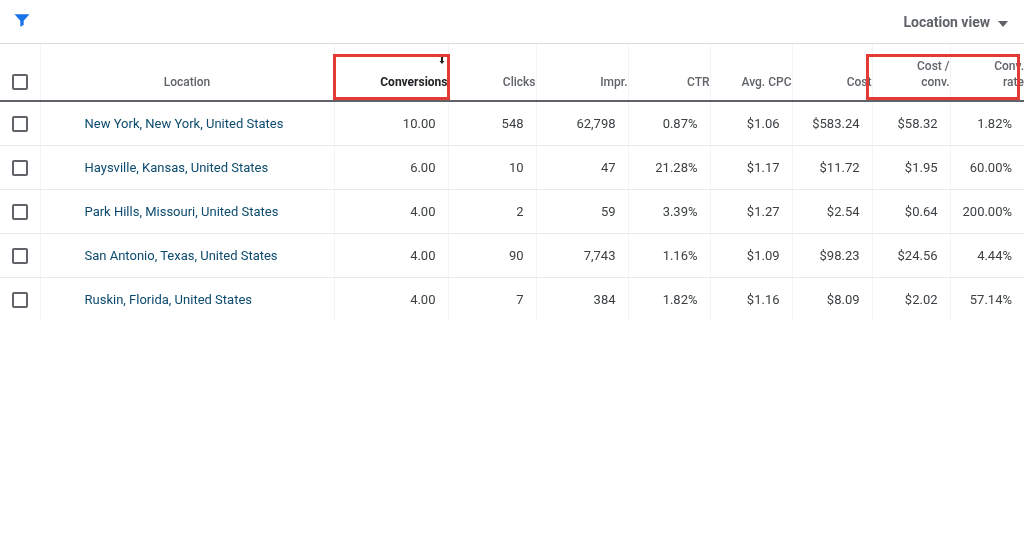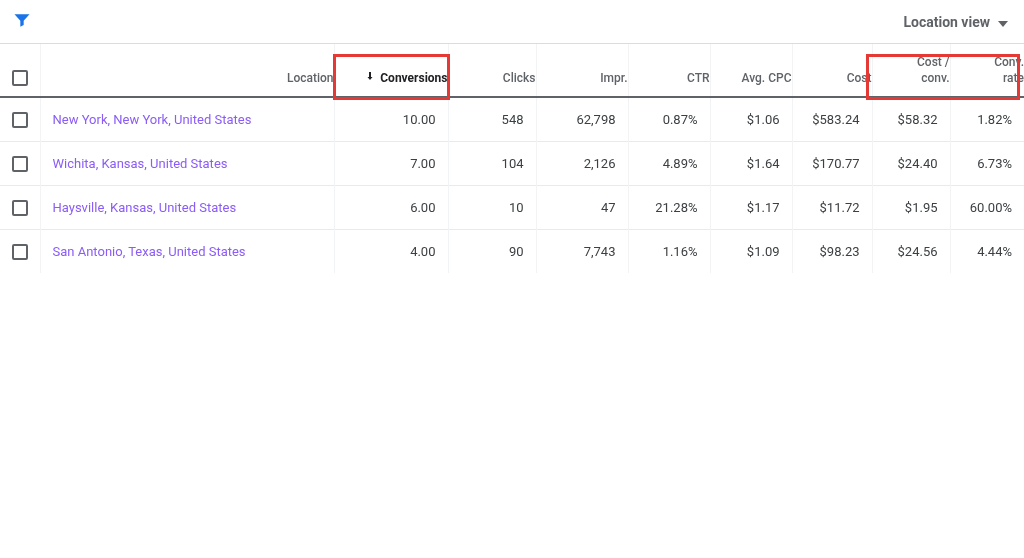--- a/index.html
+++ b/index.html
@@ -39,48 +39,49 @@
     color: #5f6368;
     text-align: right;
     padding: 10px 0;
     font-size: 12px;
     border-bottom: 2px solid #5f6368;
     vertical-align: bottom;
     line-height: 1.35;
     border-left: 1px solid #f1f3f4;
   }
   thead th.first { text-align: left; border-left: none; padding-left: 12px; }
-  thead th.loc { text-align: right; }
+  thead th.loc { text-align: center; }
   tbody td {
     border-top: 1px solid #e8eaed;
     padding: 0 12px;
     height: 44px;
     text-align: right;
     color: #3c4043;
     font-size: 13px;
     white-space: nowrap;
     border-left: 1px solid #f1f3f4;
   }
   tbody td.first { text-align: center; border-left: none; }
   tbody td.loc { text-align: left; }
-  tbody td.loc a { color: #8b5cf6; text-decoration: none; }
+  tbody td.loc a { color: #0c4a6e; text-decoration: none; margin-left: 32px; }
   .chk {
     width: 16px; height: 16px;
     border: 2px solid #5f6368;
     border-radius: 2px;
     display: inline-block;
     vertical-align: middle;
     cursor: pointer;
   }
   .sort-indicator {
     display: inline-flex;
     align-items: flex-end;
     gap: 4px;
     font-weight: 700;
     color: #202124;
+    flex-direction: column;
   }
   .hl {
     position: absolute;
     border: 3px solid #e53935;
     pointer-events: none;
   }
   .rel { position: relative; }
   col.cb   { width: 40px; }
   col.loc  { width: 294px; }
   col.conv { width: 114px; }
@@ -166,52 +167,64 @@
           <td>548</td>
           <td>62,798</td>
           <td>0.87%</td>
           <td>$1.06</td>
           <td>$583.24</td>
           <td>$58.32</td>
           <td>1.82%</td>
         </tr>
         <tr>
           <td class="first"><span class="chk"></span></td>
-          <td class="loc"><a href="#">Wichita, Kansas, United States</a></td>
-          <td>7.00</td>
-          <td>104</td>
-          <td>2,126</td>
-          <td>4.89%</td>
-          <td>$1.64</td>
-          <td>$170.77</td>
-          <td>$24.40</td>
-          <td>6.73%</td>
-        </tr>
-        <tr>
-          <td class="first"><span class="chk"></span></td>
           <td class="loc"><a href="#">Haysville, Kansas, United States</a></td>
           <td>6.00</td>
           <td>10</td>
           <td>47</td>
           <td>21.28%</td>
           <td>$1.17</td>
           <td>$11.72</td>
           <td>$1.95</td>
           <td>60.00%</td>
         </tr>
         <tr>
           <td class="first"><span class="chk"></span></td>
+          <td class="loc"><a href="#">Park Hills, Missouri, United States</a></td>
+          <td>4.00</td>
+          <td>2</td>
+          <td>59</td>
+          <td>3.39%</td>
+          <td>$1.27</td>
+          <td>$2.54</td>
+          <td>$0.64</td>
+          <td>200.00%</td>
+        </tr>
+        <tr>
+          <td class="first"><span class="chk"></span></td>
           <td class="loc"><a href="#">San Antonio, Texas, United States</a></td>
           <td>4.00</td>
           <td>90</td>
           <td>7,743</td>
           <td>1.16%</td>
           <td>$1.09</td>
           <td>$98.23</td>
           <td>$24.56</td>
           <td>4.44%</td>
         </tr>
+        <tr>
+          <td class="first"><span class="chk"></span></td>
+          <td class="loc"><a href="#">Ruskin, Florida, United States</a></td>
+          <td>4.00</td>
+          <td>7</td>
+          <td>384</td>
+          <td>1.82%</td>
+          <td>$1.16</td>
+          <td>$8.09</td>
+          <td>$2.02</td>
+          <td>57.14%</td>
+        </tr>
       </tbody>
   </table>
 
   <div class="hl" style="left:333px; top:54px; width:117px; height:46px;"></div>
   <div class="hl" style="left:866px; top:54px; width:154px; height:46px;"></div>
 </div>
 
 </body></html>

